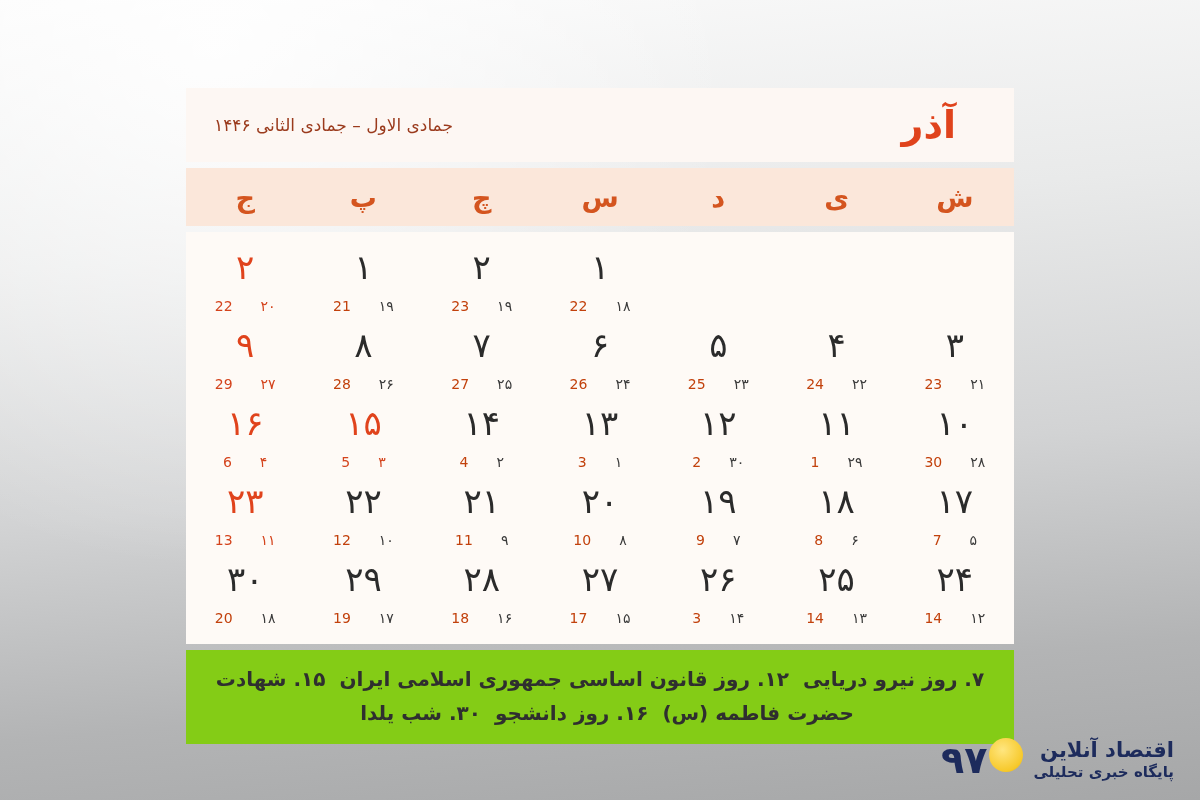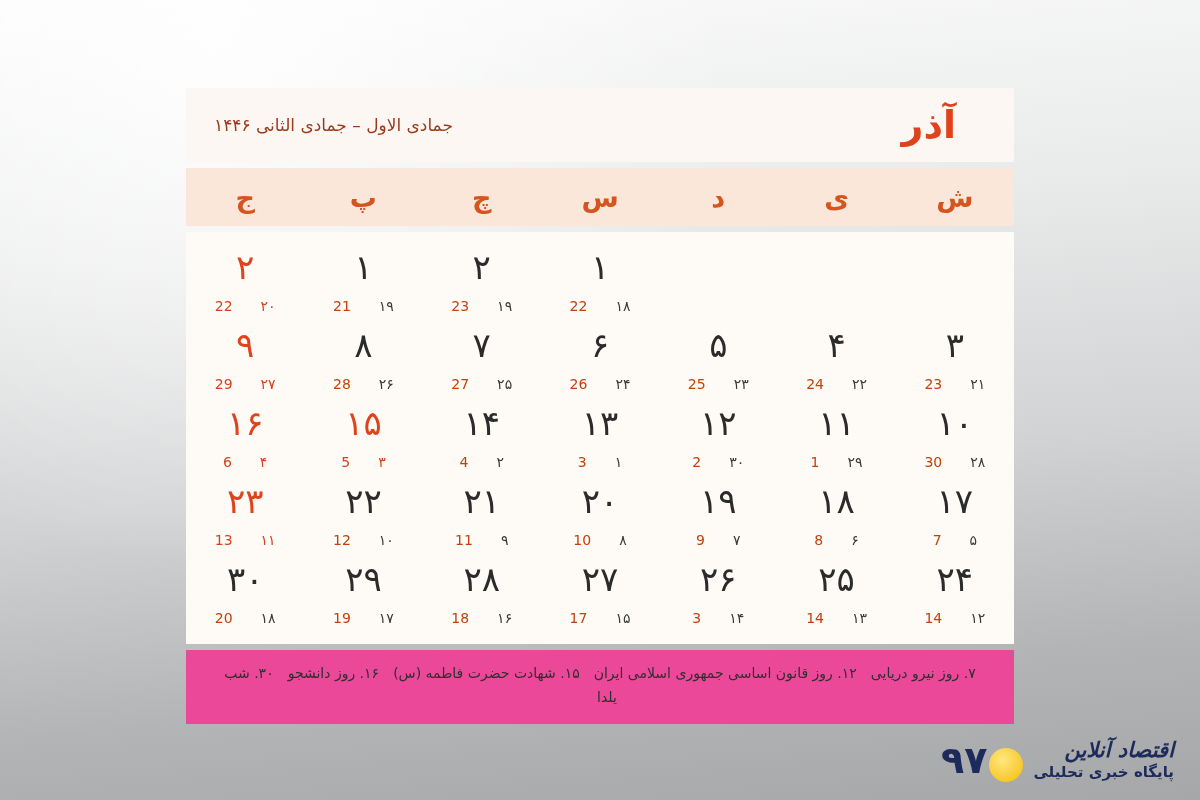--- a/index.html
+++ b/index.html
@@ -111,58 +111,58 @@
     justify-content: center;
     gap: 28px;
     font-size: 14px;
     color: #3a3a3a;
   }
   .sub .hijri { color: #3a3a3a; }
   .sub .greg  { color: #c2410c; }
   .cell.holiday .sub .hijri,
   .cell.holiday .sub .greg { color: #d4431c; }
   .footer-notes {
-    background: #ec4899;
+    background: #84cc16;
     min-height: 62px;
     padding: 12px 28px 14px 28px;
     box-sizing: border-box;
     text-align: center;
     color: #2f2f2f;
-    font-size: 14px;
+    font-size: 20px;
     line-height: 1.7;
+    font-weight: bold;
   }
   .footer-notes .note { display: inline; margin-left: 14px; }
   .watermark {
     position: absolute;
     right: 26px;
     bottom: 18px;
     display: flex;
     align-items: center;
     gap: 10px;
     direction: rtl;
   }
   .wm-text {
     text-align: right;
     line-height: 1.25;
   }
   .wm-title {
     color: #1d2b5c;
     font-size: 21px;
     font-weight: bold;
     letter-spacing: -0.5px;
-    font-style: italic;
   }
   .wm-sub {
     color: #1d2b5c;
     font-size: 15px;
     font-weight: bold;
   }
   .wm-logo {
     display: flex;
-    align-items: flex-end;
+    align-items: flex-start;
     gap: 2px;
   }
   .wm-sun {
     width: 34px;
     height: 34px;
     border-radius: 50%;
     background: radial-gradient(circle at 40% 35%, #ffe680 0%, #f7c92b 70%, #eab000 100%);
     position: relative;
   }
   .wm-digits {

